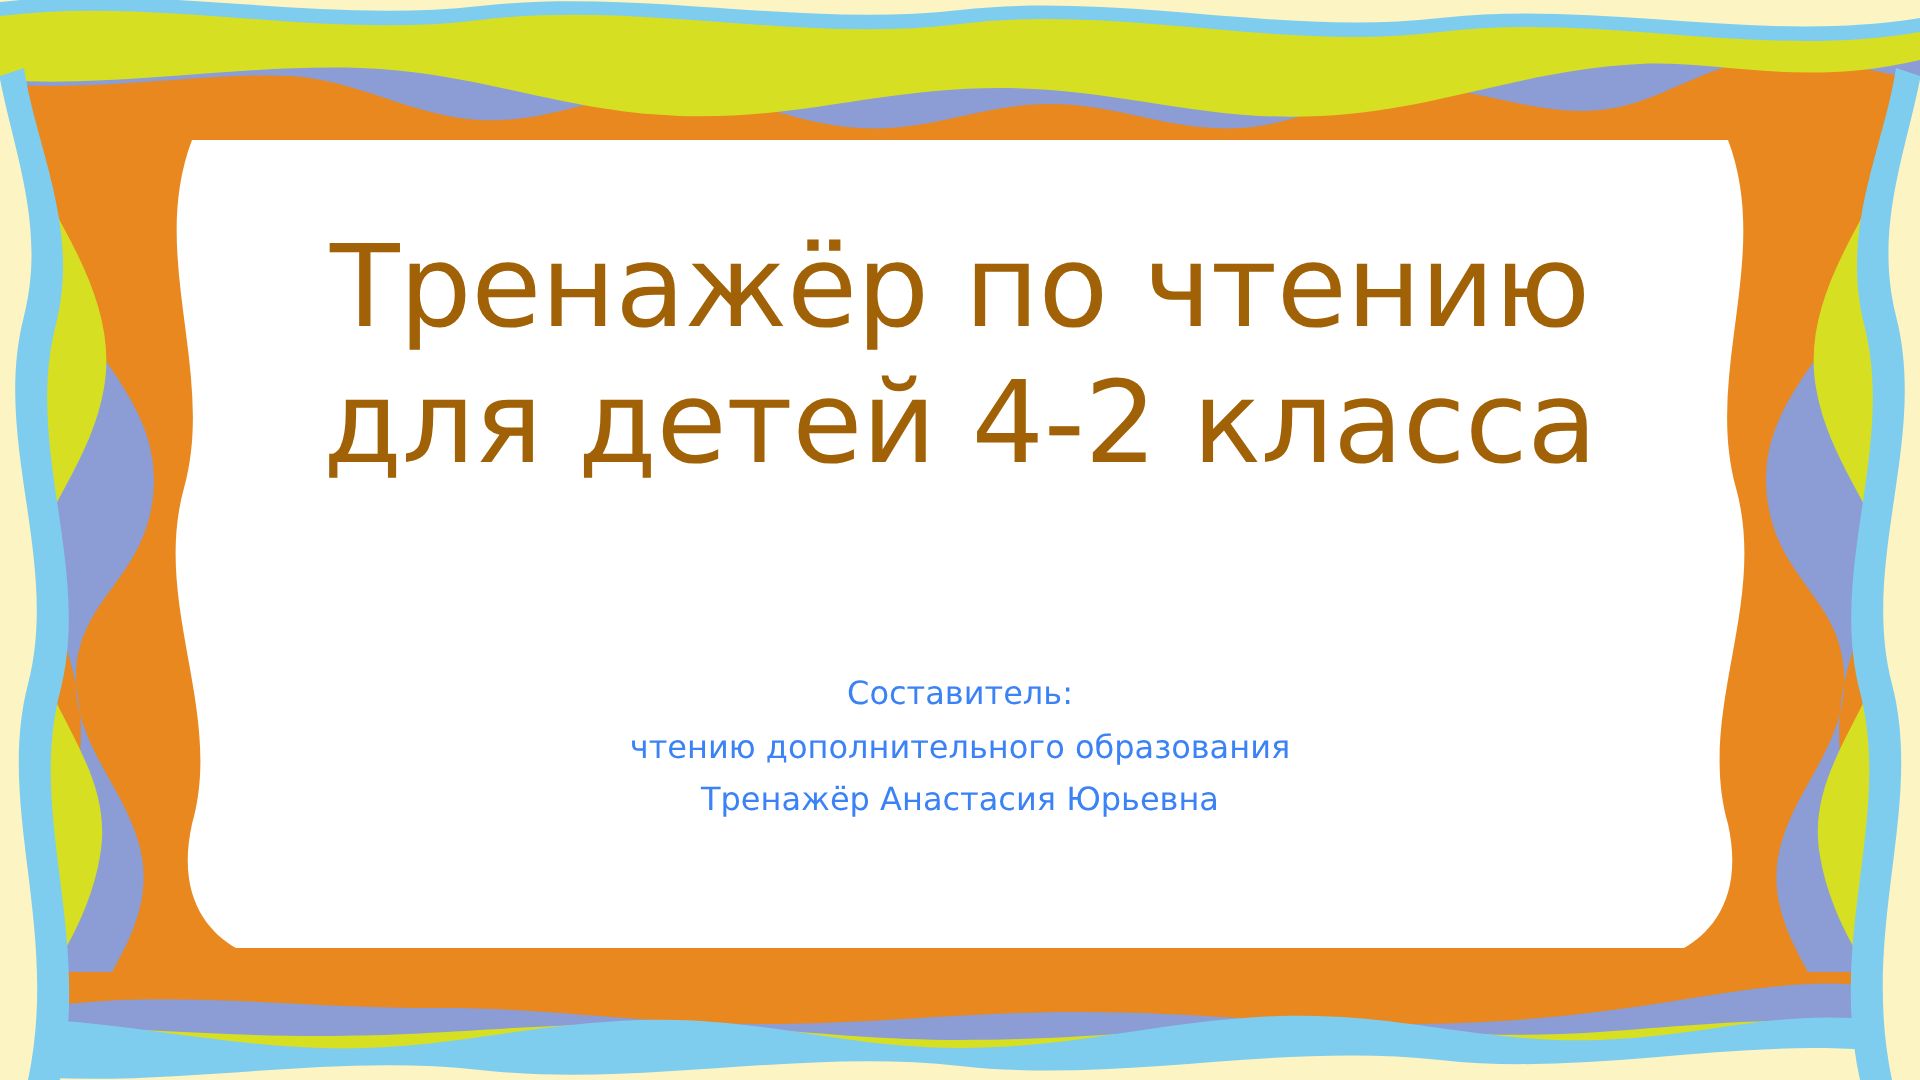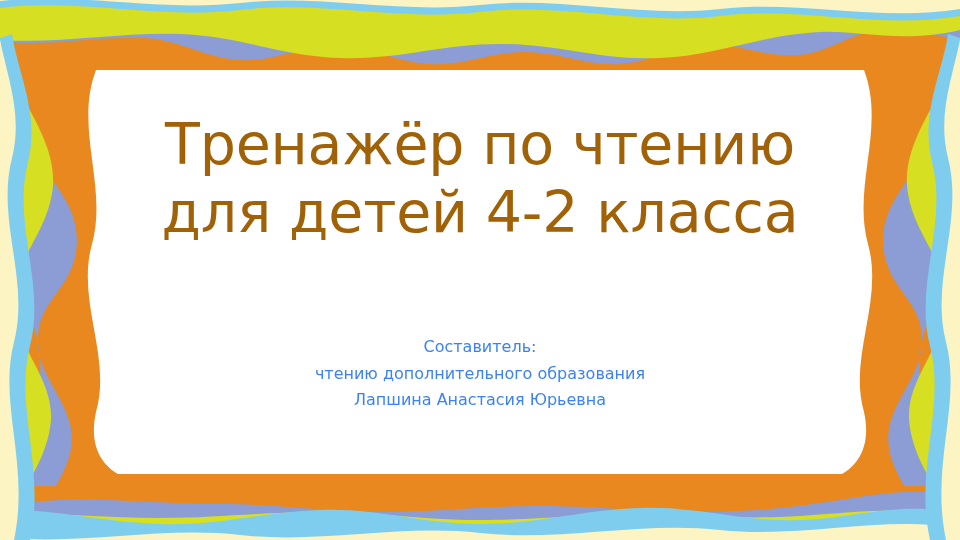--- a/index.html
+++ b/index.html
@@ -374,17 +374,17 @@
   <div id="content">
 
     <div id="title-block">
       <div class="title-line">Тренажёр по чтению</div>
       <div class="title-line">для детей 4-2 класса</div>
     </div>
 
     <div id="subtitle-block">
       <div class="subtitle-line">Составитель:</div>
       <div class="subtitle-line">чтению дополнительного образования</div>
-      <div class="subtitle-line">Лапшина Анастасия Юрьевна</div>
+      <div class="subtitle-line">Тренажёр Анастасия Юрьевна</div>
     </div>
 
   </div>
 </div>
 
 </body></html>

